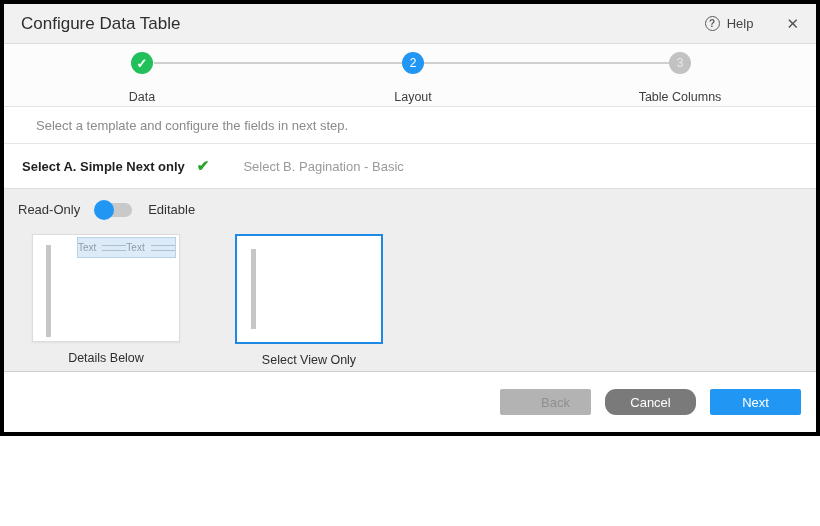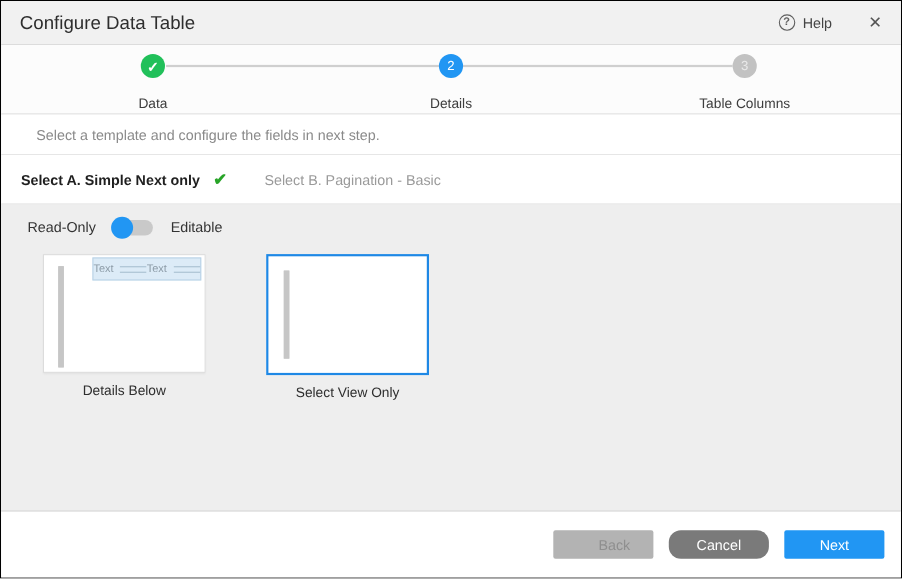--- a/index.html
+++ b/index.html
@@ -1,18 +1,18 @@
 <!DOCTYPE html>
 <html><head>
 <meta charset="utf-8">
 <style>
   * { margin:0; padding:0; box-sizing:border-box; }
   body { font-family:"Liberation Sans", sans-serif; background:#fff; }
   .dialog {
-    width:820px; height:526px; border:1px solid #000000;
+    width:820px; height:436px; border:4px solid #000000;
     display:flex; flex-direction:column; background:#fff; overflow:hidden;
   }
 
   
   .hdr {
     height:40px; flex:0 0 40px; background:#f1f1f1; border-bottom:1px solid #dcdcdc;
     display:flex; align-items:center; padding:0 17px;
   }
   .hdr-title { font-size:17px; font-weight:500; color:#2e2e2e; flex:1; }
   .hdr-right { display:flex; align-items:center; gap:7px; }
@@ -56,21 +56,21 @@
   .row-selection {
     height:45px; flex:0 0 45px; background:#fff; border-bottom:1px solid #dedede;
     display:flex; align-items:center; padding-left:18px;
   }
   .opt-a { display:flex; align-items:center; cursor:pointer; }
   .opt-a-label { font-size:13px; font-weight:700; color:#1f1f1f; }
   .opt-check { color:#28a428; font-size:15px; font-weight:700; margin-left:12px; }
   .opt-b { font-size:13px; color:#9a9a9a; margin-left:34px; cursor:pointer; }
 
   
-  .body-gray { flex:1; background:#eeeeee; padding:13px 24px 0; }
+  .body-gray { flex:1; background:#eeeeee; padding:13px 14px 0; }
   .toggle-row { display:flex; align-items:center; gap:13px; }
   .toggle-label { font-size:13px; color:#333; }
   .switch { position:relative; width:36px; height:14px; background:#c9c9c9;
     border-radius:7px; cursor:pointer; margin:0 3px; }
   .switch-knob {
     position:absolute; left:-2px; top:-3px; width:20px; height:20px;
     background:#2196f3; border-radius:50%;
   }
 
   .cards-row { display:flex; gap:55px; margin:17px 0 0 14px; align-items:flex-start; }
@@ -135,21 +135,21 @@
     <div class="step-line line-1"></div>
     <div class="step-line line-2"></div>
 
     <div class="step step-data">
       <div class="step-circle circle-done">✓</div>
       <div class="step-label">Data</div>
     </div>
 
     <div class="step step-layout">
       <div class="step-circle circle-active">2</div>
-      <div class="step-label">Details</div>
+      <div class="step-label">Layout</div>
     </div>
 
     <div class="step step-columns">
       <div class="step-circle circle-pending">3</div>
       <div class="step-label">Table Columns</div>
     </div>
   </div>
 
   <div class="row-instruction">
     <span>Select a template and configure the fields in next step.</span>

